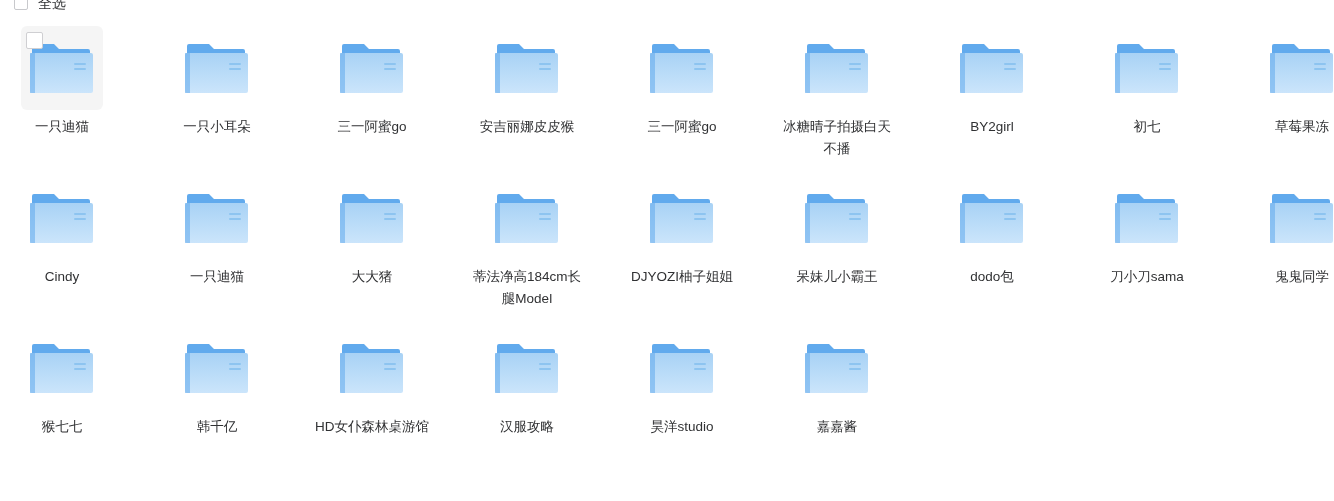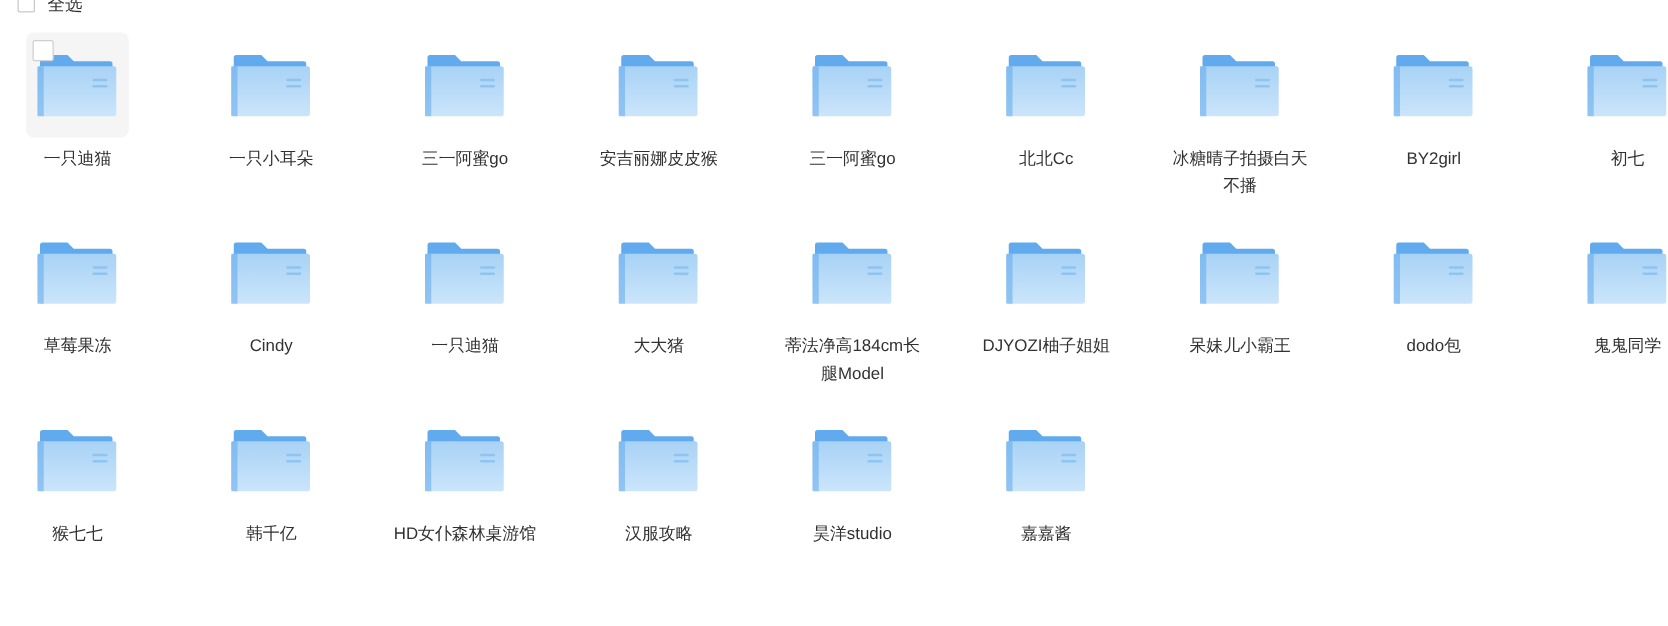--- a/index.html
+++ b/index.html
@@ -230,38 +230,20 @@
           <rect x="48" y="31" width="12" height="2" rx="1" fill="#8dc4f0"></rect>
           <rect x="48" y="36" width="12" height="2" rx="1" fill="#8dc4f0"></rect>
         </svg>
       </div>
       <div class="folder-label">三一阿蜜go</div>
     </div>
     <div class="folder-item">
       <div class="folder-icon-wrap">
         <svg viewBox="0 0 72 72" xmlns="http://www.w3.org/2000/svg">
           <defs>
-            <linearGradient id="fg5" x1="0" y1="0" x2="0" y2="1">
-              <stop offset="0%" stop-color="#a8d2f5"></stop>
-              <stop offset="100%" stop-color="#cbe5fb"></stop>
-            </linearGradient>
-          </defs>
-          <path d="M6 12 h22 l5 5 h29 a2 2 0 0 1 2 2 v10 h-58 v-15 a2 2 0 0 1 2 -2 z" fill="#61aaed"></path>
-          <rect x="4" y="21" width="63" height="40" rx="2" fill="url(#fg5)"></rect>
-          <rect x="4" y="21" width="5" height="40" fill="#61aaed" opacity="0.55"></rect>
-          <rect x="48" y="31" width="12" height="2" rx="1" fill="#8dc4f0"></rect>
-          <rect x="48" y="36" width="12" height="2" rx="1" fill="#8dc4f0"></rect>
-        </svg>
-      </div>
-      <div class="folder-label">北北Cc</div>
-    </div>
-    <div class="folder-item">
-      <div class="folder-icon-wrap">
-        <svg viewBox="0 0 72 72" xmlns="http://www.w3.org/2000/svg">
-          <defs>
             <linearGradient id="fg7" x1="0" y1="0" x2="0" y2="1">
               <stop offset="0%" stop-color="#a8d2f5"></stop>
               <stop offset="100%" stop-color="#cbe5fb"></stop>
             </linearGradient>
           </defs>
           <path d="M6 12 h22 l5 5 h29 a2 2 0 0 1 2 2 v10 h-58 v-15 a2 2 0 0 1 2 -2 z" fill="#61aaed"></path>
           <rect x="4" y="21" width="63" height="40" rx="2" fill="url(#fg7)"></rect>
           <rect x="4" y="21" width="5" height="40" fill="#61aaed" opacity="0.55"></rect>
           <rect x="48" y="31" width="12" height="2" rx="1" fill="#8dc4f0"></rect>
           <rect x="48" y="36" width="12" height="2" rx="1" fill="#8dc4f0"></rect>
@@ -446,20 +428,38 @@
           <rect x="48" y="31" width="12" height="2" rx="1" fill="#8dc4f0"></rect>
           <rect x="48" y="36" width="12" height="2" rx="1" fill="#8dc4f0"></rect>
         </svg>
       </div>
       <div class="folder-label">dodo包</div>
     </div>
     <div class="folder-item">
       <div class="folder-icon-wrap">
         <svg viewBox="0 0 72 72" xmlns="http://www.w3.org/2000/svg">
           <defs>
+            <linearGradient id="fg19" x1="0" y1="0" x2="0" y2="1">
+              <stop offset="0%" stop-color="#a8d2f5"></stop>
+              <stop offset="100%" stop-color="#cbe5fb"></stop>
+            </linearGradient>
+          </defs>
+          <path d="M6 12 h22 l5 5 h29 a2 2 0 0 1 2 2 v10 h-58 v-15 a2 2 0 0 1 2 -2 z" fill="#61aaed"></path>
+          <rect x="4" y="21" width="63" height="40" rx="2" fill="url(#fg19)"></rect>
+          <rect x="4" y="21" width="5" height="40" fill="#61aaed" opacity="0.55"></rect>
+          <rect x="48" y="31" width="12" height="2" rx="1" fill="#8dc4f0"></rect>
+          <rect x="48" y="36" width="12" height="2" rx="1" fill="#8dc4f0"></rect>
+        </svg>
+      </div>
+      <div class="folder-label">刀小刀sama</div>
+    </div>
+    <div class="folder-item">
+      <div class="folder-icon-wrap">
+        <svg viewBox="0 0 72 72" xmlns="http://www.w3.org/2000/svg">
+          <defs>
             <linearGradient id="fg20" x1="0" y1="0" x2="0" y2="1">
               <stop offset="0%" stop-color="#a8d2f5"></stop>
               <stop offset="100%" stop-color="#cbe5fb"></stop>
             </linearGradient>
           </defs>
           <path d="M6 12 h22 l5 5 h29 a2 2 0 0 1 2 2 v10 h-58 v-15 a2 2 0 0 1 2 -2 z" fill="#61aaed"></path>
           <rect x="4" y="21" width="63" height="40" rx="2" fill="url(#fg20)"></rect>
           <rect x="4" y="21" width="5" height="40" fill="#61aaed" opacity="0.55"></rect>
           <rect x="48" y="31" width="12" height="2" rx="1" fill="#8dc4f0"></rect>
           <rect x="48" y="36" width="12" height="2" rx="1" fill="#8dc4f0"></rect>

